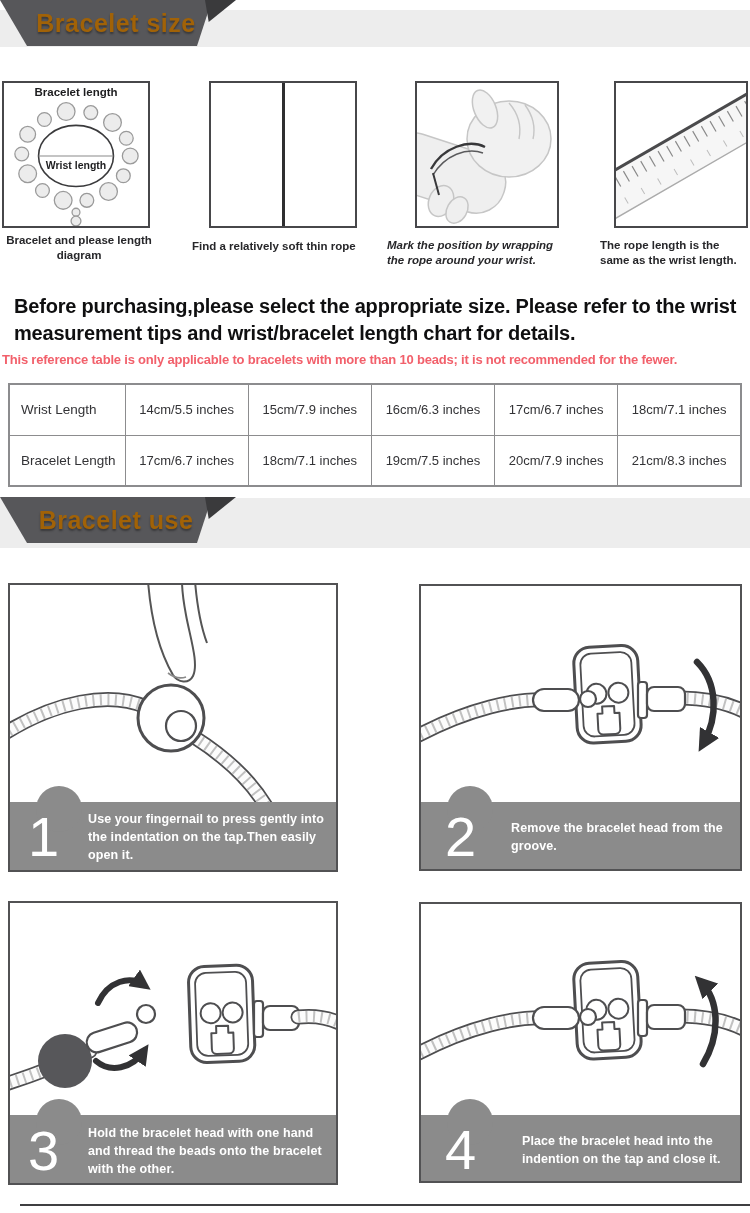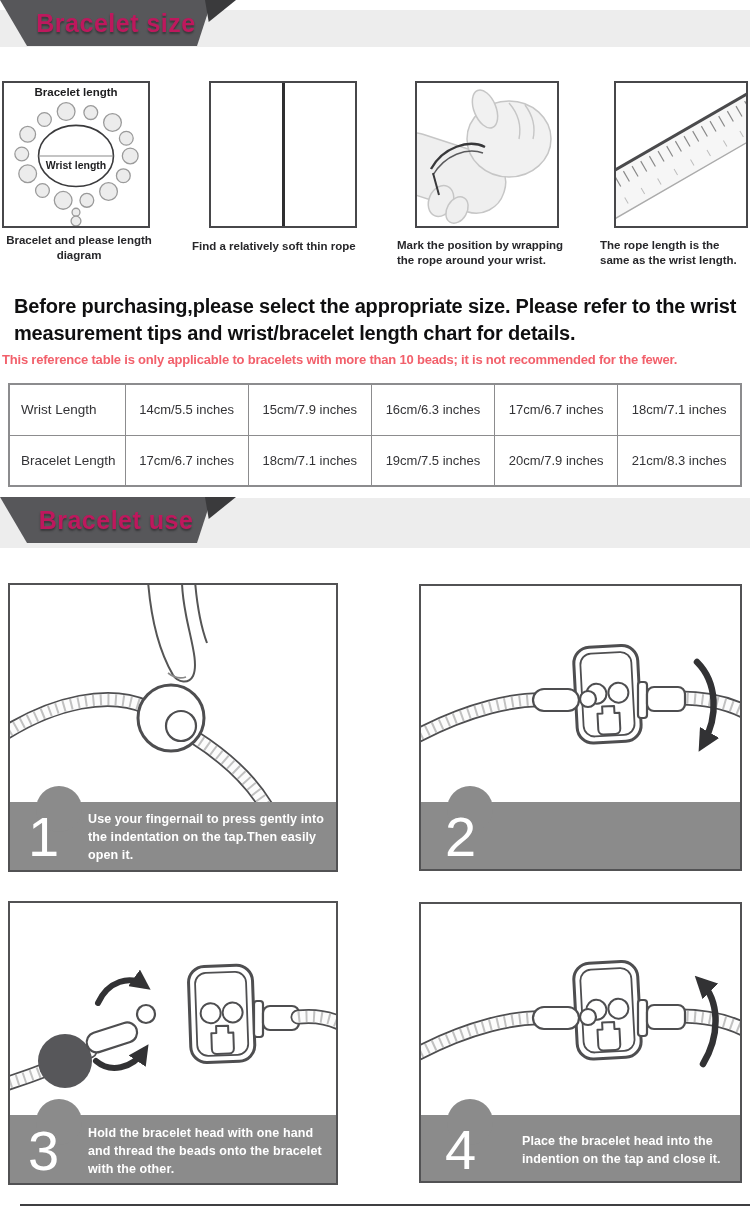--- a/index.html
+++ b/index.html
@@ -7,21 +7,21 @@
   .page { position:relative; width:750px; height:1213px; background:#fff; overflow:hidden; }
 
   
   .band { position:absolute; left:0; width:750px; background:#ededed; }
   .ribbon { position:absolute; left:0; width:244px; height:46px; }
   .ribbon-face { position:absolute; inset:0; background:#57575a;
       clip-path:polygon(0 0, 212px 0, 197px 100%, 27px 100%); }
   .ribbon-fold { position:absolute; left:205px; top:0; width:31px; height:22px;
       background:#3a3a3c; clip-path:polygon(0 0, 100% 0, 12% 100%); }
   .ribbon-text { position:absolute; left:30px; width:172px; top:50%; transform:translateY(-50%);
-      text-align:center; color:#be185d; font-size:25px; font-weight:700; letter-spacing:.5px;
+      text-align:center; color:#a16207; font-size:25px; font-weight:700; letter-spacing:.5px;
       text-shadow:0 2px 2px rgba(0,0,0,.35); white-space:nowrap; }
 
   
   .mbox { position:absolute; background:#fff; border:2px solid #47474a; }
   .mcap { position:absolute; font-size:11.5px; font-weight:700; color:#27272a; line-height:1.3; }
   .diagram-label { position:absolute; font-weight:700; color:#1d1d1f; white-space:nowrap; }
   .rope-line { position:absolute; left:50%; top:0; bottom:0; width:3px; margin-left:-1.5px; background:#2e2e30; }
 
   
   .intro { position:absolute; left:14px; top:293px; width:730px; font-size:20px; font-weight:700;
@@ -123,21 +123,21 @@
       <ellipse cx="68" cy="26" rx="11" ry="20" transform="rotate(-22 68 26)" fill="#f1f1f1" stroke="#c6c6c6" stroke-width="1.5"></ellipse>
       <path d="M92,20 q14,16 10,36" fill="none" stroke="#c6c6c6" stroke-width="1.4"></path>
       <path d="M108,22 q12,16 8,34" fill="none" stroke="#c6c6c6" stroke-width="1.4"></path>
       <path d="M14,86 C26,64 52,56 68,64" fill="none" stroke="#38383a" stroke-width="2.4"></path>
       <path d="M16,92 C28,72 50,64 66,70" fill="none" stroke="#5a5a5c" stroke-width="1.4"></path>
       <ellipse cx="24" cy="118" rx="12" ry="16" transform="rotate(24 24 118)" fill="#efefef" stroke="#c6c6c6" stroke-width="1.5"></ellipse>
       <ellipse cx="40" cy="127" rx="10" ry="14" transform="rotate(30 40 127)" fill="#efefef" stroke="#c6c6c6" stroke-width="1.5"></ellipse>
       <line x1="22" y1="112" x2="16" y2="90" stroke="#38383a" stroke-width="2"></line>
     </svg>
   </div>
-  <div class="mcap" style="left:397px; top:238px; width:170px;">Mark the position by wrapping the rope around your wrist.</div>
+  <div class="mcap" style="left:387px; top:238px; width:170px;font-style:italic;">Mark the position by wrapping the rope around your wrist.</div>
 
   <div class="mbox" style="left:614px; top:81px; width:134px; height:147px;">
     <svg viewBox="0 0 130 143" width="100%" height="100%">
       <g transform="rotate(-30 65 71)">
         <rect x="-50" y="52" width="230" height="42" fill="#f6f6f6" stroke="#ababab" stroke-width="1.4"></rect>
         <line x1="-50" y1="52" x2="180" y2="52" stroke="#4a4a4c" stroke-width="3"></line>
         <line x1="-44" y1="63" x2="178" y2="63" stroke="#8a8a8a" stroke-width="12" stroke-dasharray="1.2 8.8"></line>
         <line x1="-44" y1="84" x2="178" y2="84" stroke="#bdbdbd" stroke-width="7" stroke-dasharray="1 18"></line>
       </g>
     </svg>
@@ -215,20 +215,21 @@
           <use href="#clasp"></use>
         </g>
       <rect x="112" y="103" width="46" height="22" rx="11" class="ln"></rect>
       <circle cx="167" cy="113" r="8" class="ln"></circle>
       <rect x="217" y="96" width="9" height="36" rx="3" class="ln"></rect>
       <rect x="226" y="101" width="38" height="24" rx="7" class="ln"></rect>
       <path class="arrow" d="M276,76 C296,96 298,130 282,158" marker-end="url(#ah)"></path>
     </svg>
     <div class="step-banner" style="top:216px; height:70px;">
       <span class="step-num" style="left:24px;">2</span>
+      <span class="step-text" style="left:90px;">Remove the bracelet head from the groove.</span>
     </div>
   </div>
 
   <div class="spanel" style="left:8px; top:901px; width:330px; height:284px;">
     <svg viewBox="0 0 330 212" width="330" height="212">
       <defs>
         <path id="c3a" d="M-8,182 C25,172 50,162 80,148" fill="none"></path>
         <path id="c3b" d="M288,114 C315,111 332,119 345,130" fill="none"></path>
       </defs>
       <use href="#c3a" class="co"></use>

